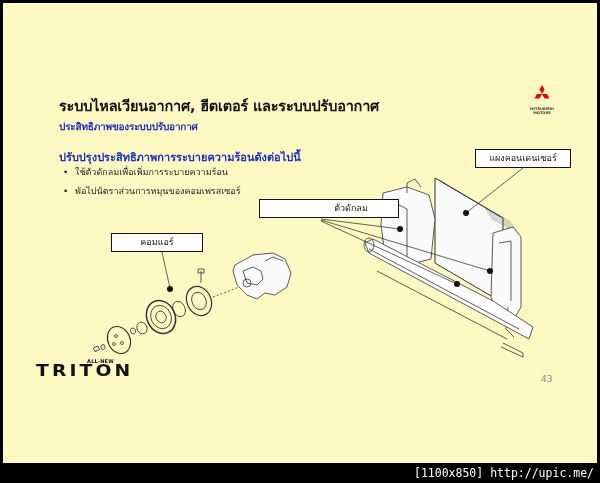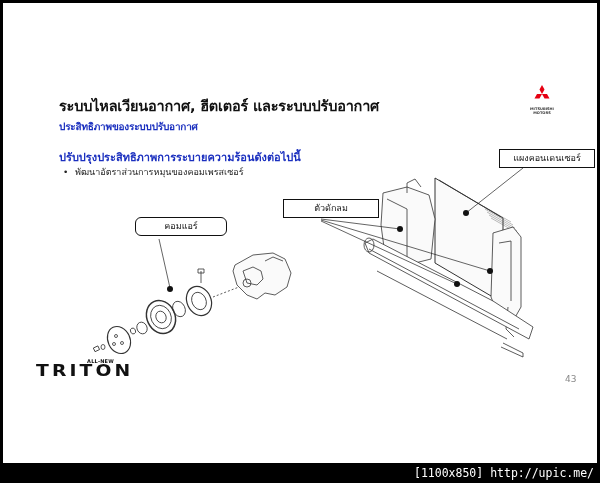--- a/index.html
+++ b/index.html
@@ -1,44 +1,45 @@
 <!DOCTYPE html>
 <html><head>
 <meta charset="utf-8">
 <style>
   html, body { margin:0; padding:0; }
   body { width:600px; height:483px; background:#000; position:relative; overflow:hidden; font-family:"DejaVu Sans", sans-serif; }
-  .slide { position:absolute; left:3px; top:3px; width:594px; height:460px; background:#ffffff; overflow:hidden; }
+  .slide { position:absolute; left:3px; top:3px; width:594px; height:460px; background:#fef9c3; overflow:hidden; }
   .title { position:absolute; left:56px; top:91px; font-size:14.5px; color:#111; font-weight:bold; letter-spacing:-0.2px; white-space:nowrap; }
   .subtitle { position:absolute; left:56px; top:116px; font-size:10px; color:#1a2fbf; font-weight:bold; white-space:nowrap; letter-spacing:-0.2px; }
   .lead { position:absolute; left:56px; top:145px; font-size:11px; color:#1a2fbf; font-weight:bold; white-space:nowrap; }
   .bullets { position:absolute; left:60px; top:161px; margin:0; padding:0; list-style:none; }
   .bullets li { font-size:9px; color:#222; height:19px; line-height:16px; white-space:nowrap; }
   .bullets li .dot { display:inline-block; width:12px; }
-  .label-box { position:absolute; border:1.5px solid #111; background:#fff; font-size:9px; color:#111; text-align:center; line-height:17px; height:17px;margin-left:24px; }
+  .label-box { position:absolute; border:1.5px solid #111; background:#fff; font-size:9px; color:#111; text-align:center; line-height:17px; height:17px; }
   .logo { position:absolute; left:523px; top:82px; width:32px; text-align:center; }
   .logo .txt { font-size:3.6px; color:#333; font-weight:bold; line-height:4px; }
   .brand { position:absolute; left:33px; top:355px;text-align:right; }
   .brand .small { font-size:5px; font-weight:bold; color:#111; letter-spacing:0.2px; }
   .brand .big { font-size:15px; font-weight:900; color:#111; letter-spacing:2.5px; font-family:"DejaVu Sans", sans-serif; line-height:15px; transform:scaleX(1.25); transform-origin:left; }
-  .pagenum { position:absolute; left:538px; top:371px; font-size:9px; color:#888;margin-left:24px; }
+  .pagenum { position:absolute; left:538px; top:371px; font-size:9px; color:#888; }
   .watermark { position:absolute; right:6px; top:463px; height:20px; line-height:20px; font-size:11.5px; color:#fff; font-family:"DejaVu Sans Mono", monospace; white-space:nowrap;text-align:center; }
   svg.diagram { position:absolute; left:0; top:0; }
 </style>
 </head>
 <body>
 
 <div class="slide">
 
   <div class="title">ระบบไหลเวียนอากาศ, ฮีตเตอร์ และระบบปรับอากาศ</div>
   <div class="subtitle">ประสิทธิภาพของระบบปรับอากาศ</div>
   <div class="lead">ปรับปรุงประสิทธิภาพการระบายความร้อนดังต่อไปนี้</div>
 
   <ul class="bullets">
-    <li><span class="dot">•</span><span>พัฒนาอัตราส่วนการหมุนของคอมเพรสเซอร์</span></li>
+    <li><span class="dot">•</span><span>ใช้ตัวดักลมเพื่อเพิ่มการระบายความร้อน</span></li>
+    <li><span class="dot">•</span><span>พัอไปนัตราส่วนการหมุนของคอมเพรสเซอร์</span></li>
   </ul>
 
   <div class="logo">
     <svg width="20" height="18" viewBox="0 0 20 18">
       <polygon points="10,0 12.5,4.5 10,9 7.5,4.5" fill="#e60012"></polygon>
       <polygon points="10,9 5,9 2.5,13.5 7.5,13.5" fill="#e60012"></polygon>
       <polygon points="10,9 15,9 17.5,13.5 12.5,13.5" fill="#e60012"></polygon>
     </svg>
     <div class="txt">MITSUBISHI</div>
     <div class="txt">MOTORS</div>
@@ -121,22 +122,22 @@
         <circle cx="167" cy="286" r="3"></circle>
         <circle cx="397" cy="226" r="3"></circle>
         <circle cx="487" cy="268" r="3"></circle>
         <circle cx="454" cy="281" r="3"></circle>
         <circle cx="463" cy="210" r="3"></circle>
       </g>
     </g>
   </svg>
 
   <div class="label-box" style="left:472px; top:146px; width:94px;">แผงคอนเดนเซอร์</div>
-  <div class="label-box" style="left:256px; top:196px; width:94px;">ตัวดักลม</div>
-  <div class="label-box" style="left:108px; top:214px; width:90px;border-radius:6px;">คอมแอร์</div>
+  <div class="label-box" style="left:256px; top:196px; width:94px;padding-left:44px;">ตัวดักลม</div>
+  <div class="label-box" style="left:108px; top:230px; width:90px;">คอมแอร์</div>
 
   <div class="brand">
     <div class="small">ALL-NEW</div>
     <div class="big">TRITON</div>
   </div>
 
   <div class="pagenum">43</div>
 </div>
 
 <div class="watermark">[1100x850] http://upic.me/</div>

